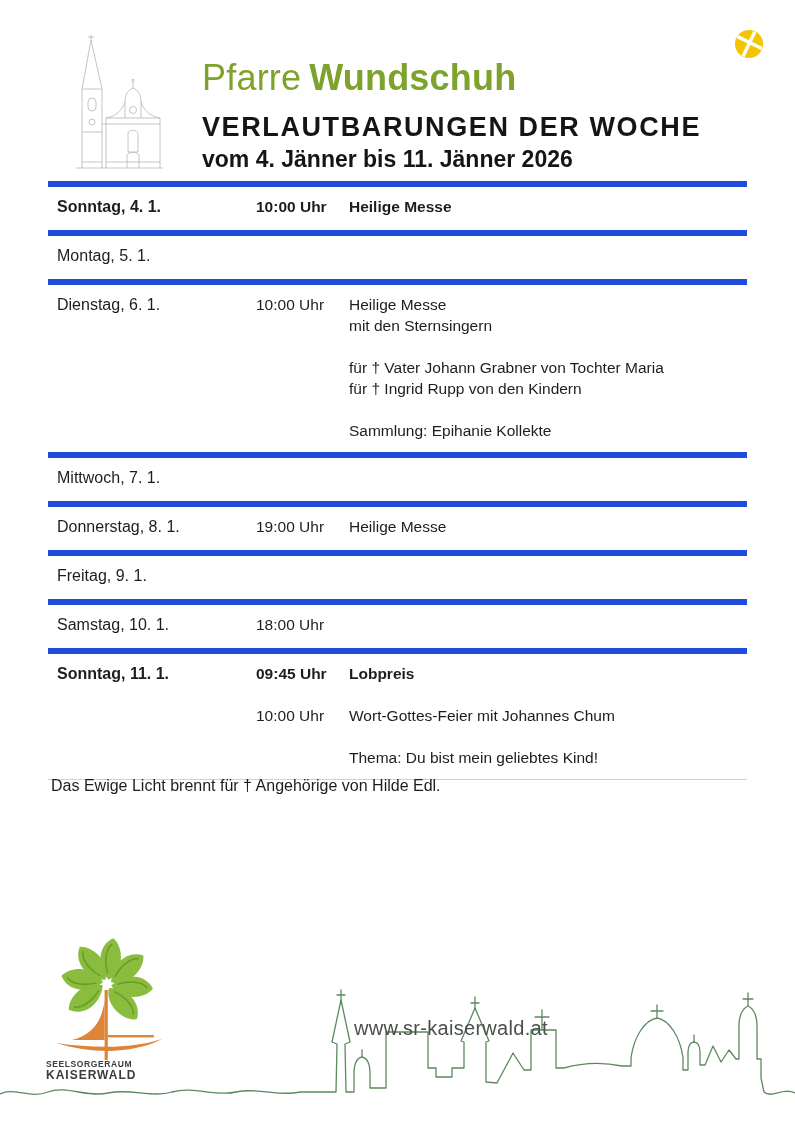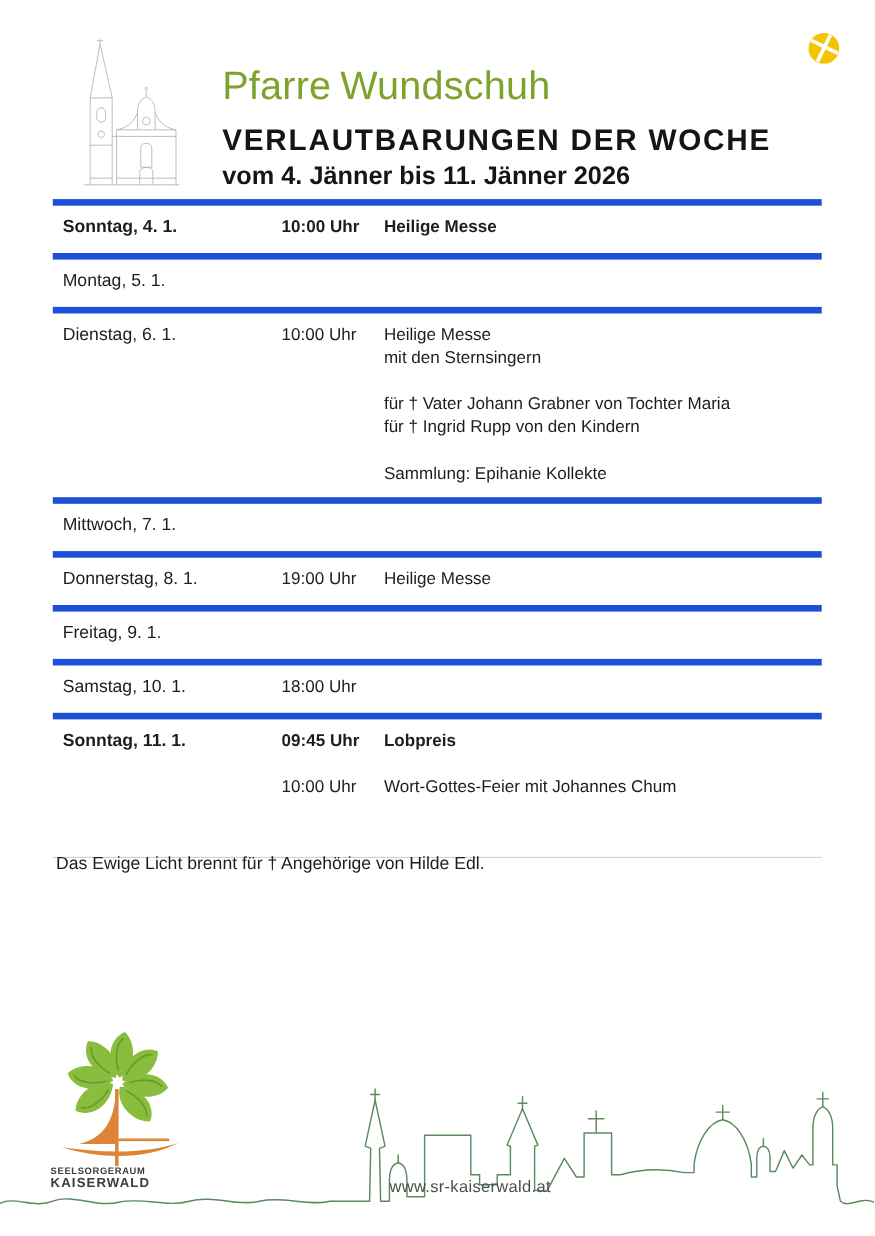--- a/index.html
+++ b/index.html
@@ -4,21 +4,21 @@
 <style>
   html,body{margin:0;padding:0;background:#fff;}
   .page{position:relative;width:795px;height:1124px;background:#ffffff;overflow:hidden;
         font-family:"Liberation Sans",sans-serif;color:#1d1d1b;}
 
   
   .church-svg{position:absolute;left:68px;top:32px;}
   .diocese-svg{position:absolute;left:732px;top:27px;}
   .titleblock{position:absolute;left:202px;top:56px;}
   .title{font-size:36px;line-height:44px;color:#7da32c;font-weight:400;letter-spacing:0.2px;}
-  .title .tname{font-weight:400;margin-left:8px;}
+  .title .tname{font-weight:700;margin-left:8px;}
   .subtitle{font-size:27px;line-height:31px;font-weight:700;letter-spacing:1.6px;margin-top:12px;color:#151513;}
   .daterange{font-size:23px;line-height:27px;font-weight:700;margin-top:3px;color:#151513;}
 
   
   #schedule-table{position:absolute;left:48px;top:181px;width:699px;border-bottom:1px solid #d0d0d0;}
   .srow{display:flex;border-top:6px solid #1d4ed8;min-height:49px;box-sizing:border-box;
         padding:9px 0 11px 0;}
   .day{width:199px;flex:none;padding-left:9px;font-size:16px;line-height:21px;box-sizing:border-box;}
   .day.b{font-weight:700;}
   .content{flex:1;padding-left:9px;font-size:15.5px;}
@@ -28,21 +28,21 @@
   .etext{flex:1;}
 
   .note{position:absolute;left:51px;top:775px;font-size:16px;line-height:21px;color:#1d1d1b;}
 
   
   .tree-svg{position:absolute;left:50px;top:936px;}
   .orgtext{position:absolute;left:46px;top:1059px;color:#3c3c3b;}
   .org1{font-size:8.5px;font-weight:700;letter-spacing:0.6px;line-height:10px;}
   .org2{font-size:12px;font-weight:700;letter-spacing:1px;line-height:13px;}
   .skyline-svg{position:absolute;left:0;top:980px;}
-  .website{position:absolute;left:354px;top:1071px;font-size:15px;color:#4a4f4a;letter-spacing:0.3px;}
+  .website{position:absolute;left:354px;top:1017px;font-size:20px;color:#4a4f4a;letter-spacing:0.3px;}
 </style>
 </head>
 <body>
 
 <div class="page">
 
   <svg class="church-svg" width="100" height="140" viewBox="0 0 100 140" fill="none" stroke="#b5b5b5" stroke-width="0.8">
     <line x1="8" y1="136" x2="95" y2="136"></line>
 
     <path d="M14,57 L23,8 L34,57 Z"></path>
@@ -167,20 +167,21 @@
           <div class="line">
             <span class="time">10:00 Uhr</span>
             <span class="etext">Wort-Gottes-Feier mit Johannes Chum</span>
           </div>
           <div class="line">
             <span class="time"></span>
             <span class="etext"></span>
           </div>
           <div class="line">
             <span class="time"></span>
+            <span class="etext">Thema: Du bist mein geliebtes Kind!</span>
           </div>
         </div>
       </div>
     </div>
 
   <div class="note">Das Ewige Licht brennt für † Angehörige von Hilde Edl.</div>
 
   <svg class="tree-svg" width="115" height="128" viewBox="0 0 115 128">
     <defs>
       <g id="leafg">

